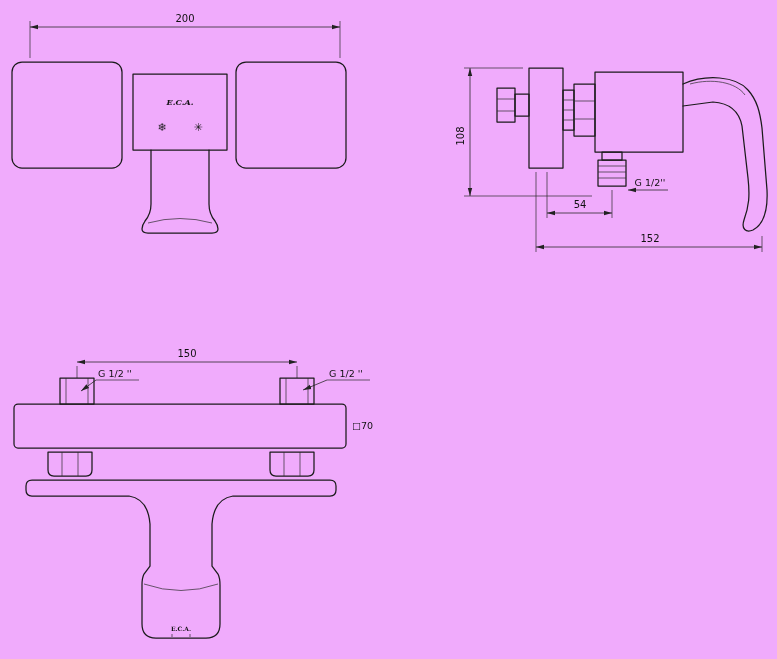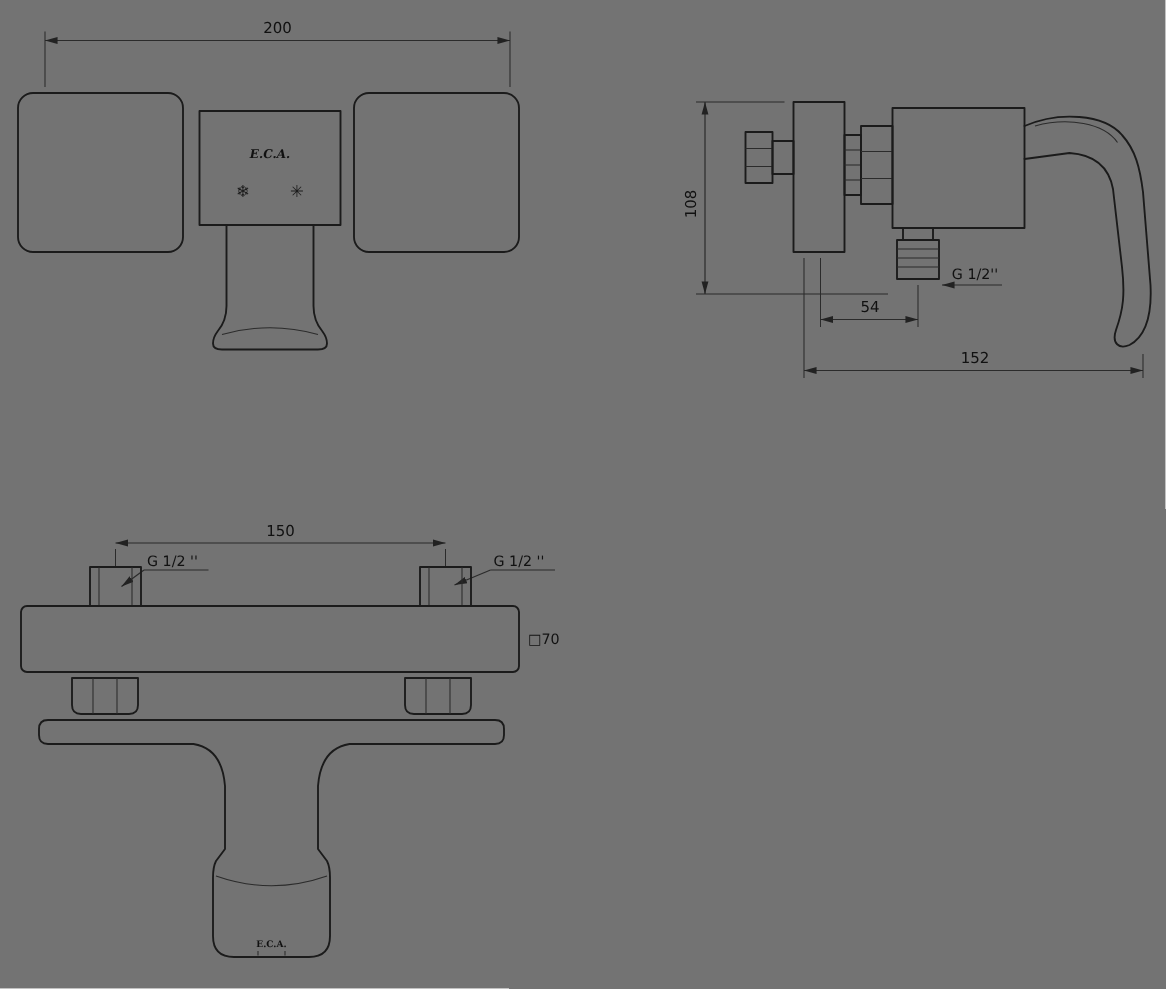--- a/index.html
+++ b/index.html
@@ -1,16 +1,16 @@
 <!DOCTYPE html>
 <html><head>
 <meta charset="utf-8">
 <style>
   html,body{margin:0;padding:0;background:#ffffff;}
-  .sheet{position:relative;width:777px;height:659px;background:#737373;overflow:hidden;font-family:"DejaVu Sans",sans-serif;}
+  .sheet{position:relative;width:777px;height:659px;background:#f0abfc;overflow:hidden;font-family:"DejaVu Sans",sans-serif;}
   svg{display:block}
   .ol{fill:none;stroke:#1b1b1b;stroke-width:1.25;stroke-linejoin:round;stroke-linecap:round}
   .thin{fill:none;stroke:#2b2b2b;stroke-width:0.7}
   .dim{fill:none;stroke:#2b2b2b;stroke-width:0.8}
   .lbl{font-family:"DejaVu Sans",sans-serif;font-size:10px;fill:#111}
   .small{font-size:9.5px}
   .logo{font-family:"DejaVu Serif",serif;font-size:8px;font-weight:bold;font-style:italic;fill:#111}
   .logo2{font-family:"DejaVu Serif",serif;font-size:6px;font-weight:bold;fill:#111}
   .sym{font-family:"DejaVu Sans",sans-serif;font-size:11px;fill:#1b1b1b}
 </style>

